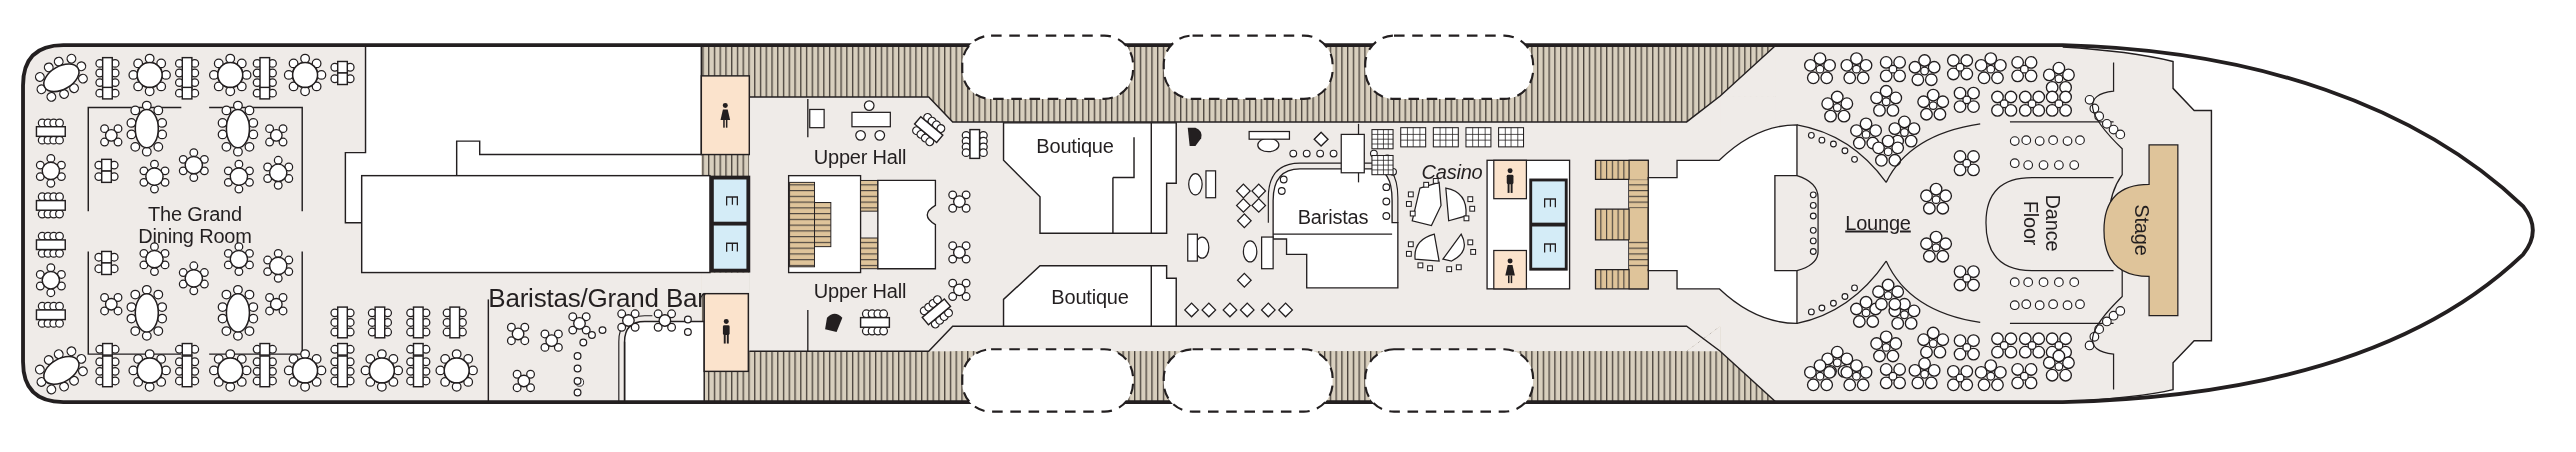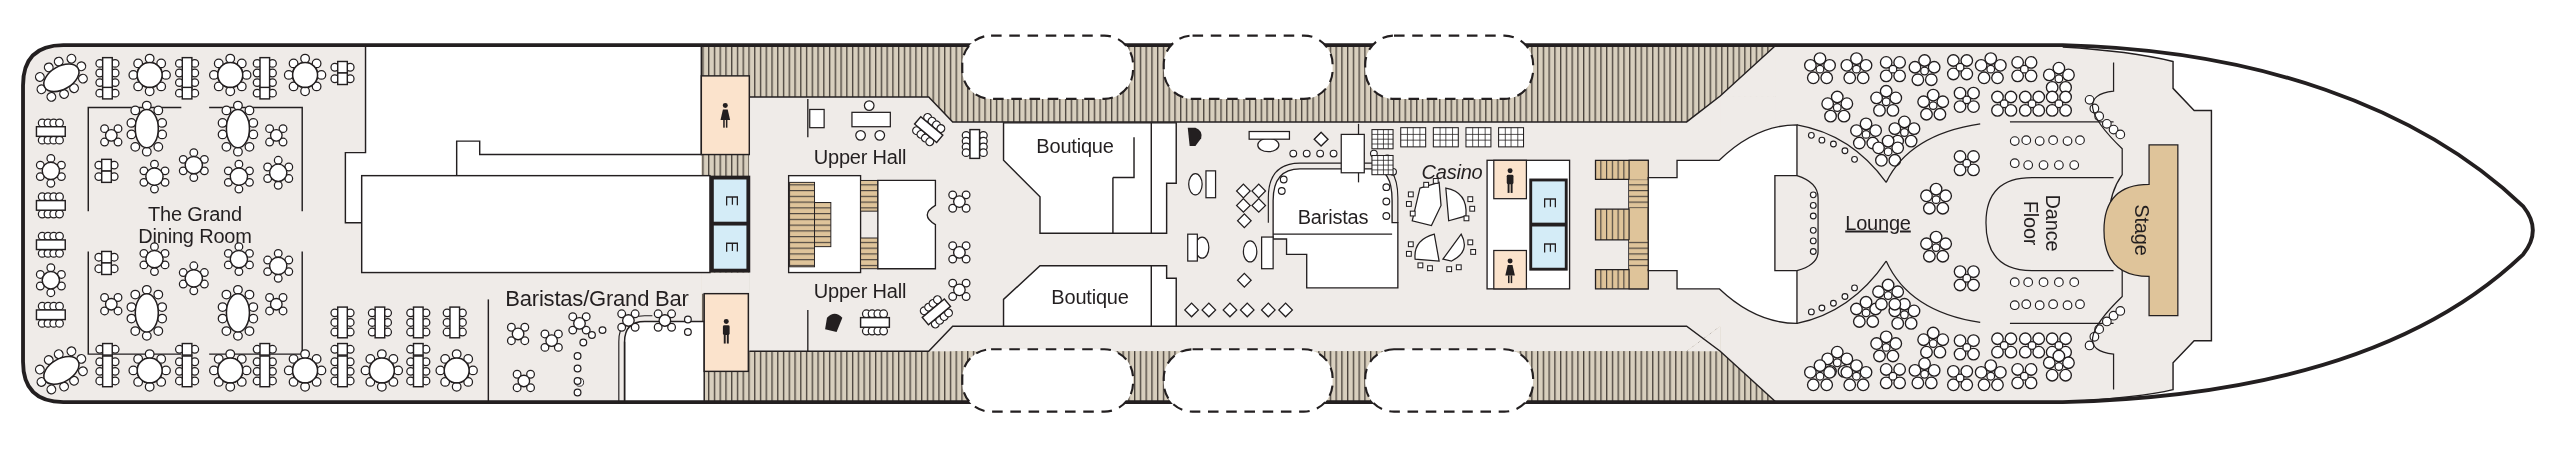--- a/index.html
+++ b/index.html
@@ -1,19 +1,19 @@
 <!DOCTYPE html>
 <html><head>
 <meta charset="utf-8">
 <style>
   html, body { margin: 0; padding: 0; background: #ffffff; }
   body { width: 2576px; height: 453px; overflow: hidden; position: relative; font-family: "Liberation Sans", "DejaVu Sans", sans-serif; }
   #plan { position: absolute; left: 0; top: 0; width: 2576px; height: 453px; }
   .lbl { position: absolute; color: #231f20; font-size: 20px; line-height: 21px; white-space: nowrap; transform: translate(-50%, -50%); text-align: center; letter-spacing: -0.2px; }
-  .lbl.small { font-size: 22px; }
+  .lbl.small { font-size: 26px; }
   .lbl.rot { transform: translate(-50%, -50%) rotate(90deg); }
   .lbl.two { white-space: pre-line; line-height: 22px; }
   .venue { cursor: pointer; }
 </style>
 </head>
 <body>
 
 <svg id="plan" viewBox="0 0 2685 472" xmlns="http://www.w3.org/2000/svg">
   <defs>
     <pattern id="wood" width="6" height="20" patternUnits="userSpaceOnUse">

